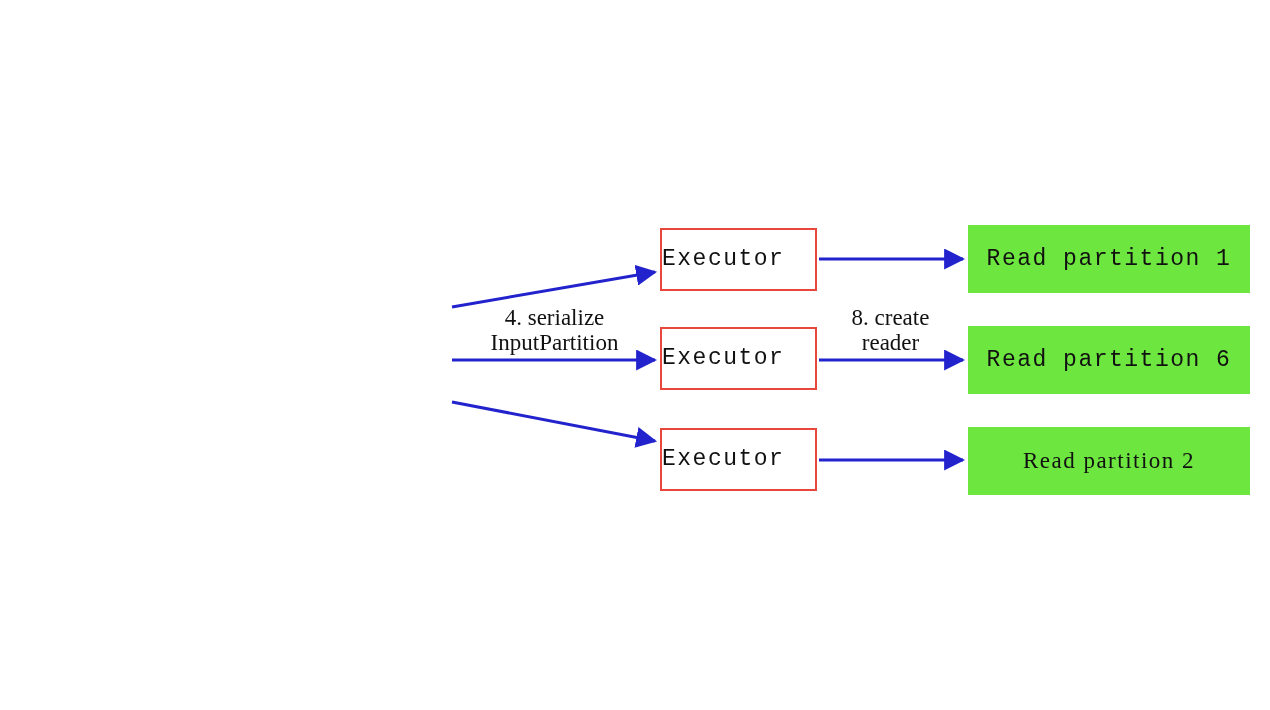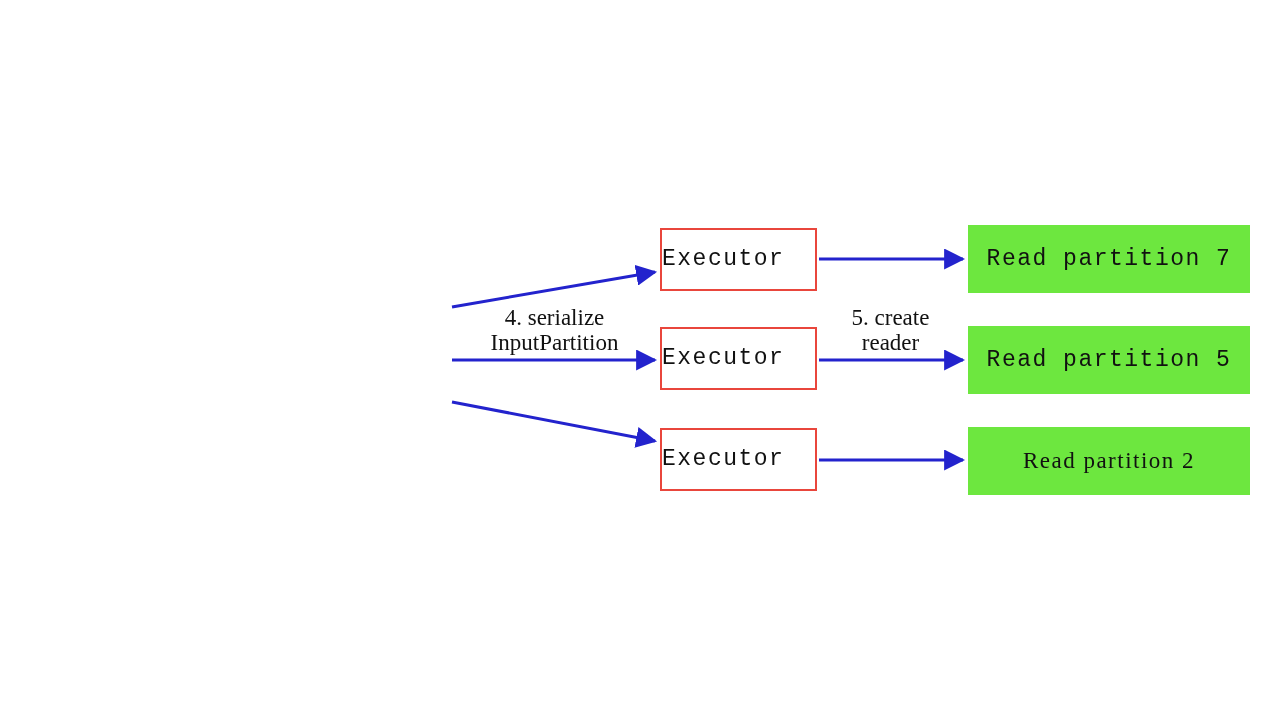--- a/index.html
+++ b/index.html
@@ -121,27 +121,27 @@
     <line class="arrow" x1="819" y1="259" x2="963" y2="259" marker-end="url(#arrowhead)"></line>
     <line class="arrow" x1="819" y1="360" x2="963" y2="360" marker-end="url(#arrowhead)"></line>
     <line class="arrow" x1="819" y1="460" x2="963" y2="460" marker-end="url(#arrowhead)"></line>
   </svg>
 
 
   <div class="executor exec-1 mono">Executor</div>
   <div class="executor exec-2 mono">Executor</div>
   <div class="executor exec-3 mono">Executor</div>
 
-  <div class="partition part-0 mono">Read partition 7</div>
-  <div class="partition part-1 mono">Read partition 5</div>
+  <div class="partition part-0 mono">Read partition 1</div>
+  <div class="partition part-1 mono">Read partition 6</div>
   <div class="partition part-2 mono">Read partition 2</div>
 
   <div class="edge-label label-serialize serif">
     <div>4. serialize</div>
     <div>InputPartition</div>
   </div>
 
   <div class="edge-label label-reader serif">
-    <div>5. create</div>
+    <div>8. create</div>
     <div>reader</div>
   </div>
 
 </div>
 
 </body></html>

